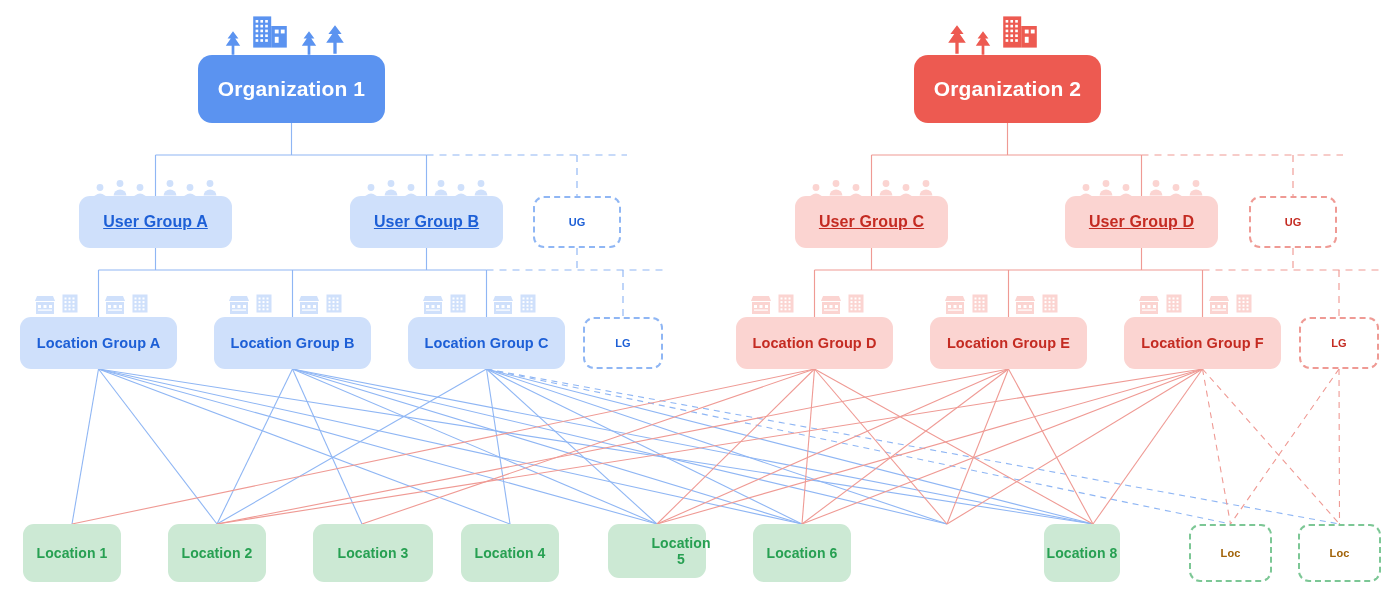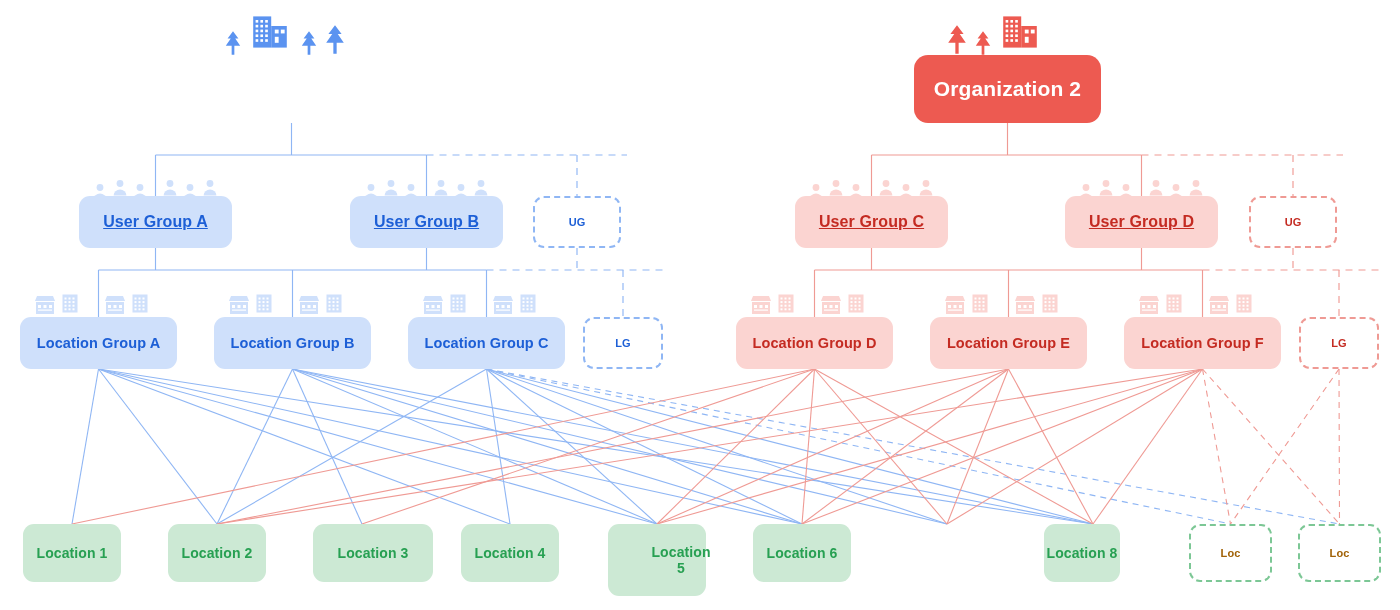--- a/index.html
+++ b/index.html
@@ -92,20 +92,23 @@
       <line x1="1202.5" y1="369" x2="217" y2="524" stroke="#ef9a94" stroke-width="1.1"></line>
       <line x1="1202.5" y1="369" x2="657" y2="524" stroke="#ef9a94" stroke-width="1.1"></line>
       <line x1="1202.5" y1="369" x2="802" y2="524" stroke="#ef9a94" stroke-width="1.1"></line>
       <line x1="1202.5" y1="369" x2="947" y2="524" stroke="#ef9a94" stroke-width="1.1"></line>
       <line x1="1202.5" y1="369" x2="1093" y2="524" stroke="#ef9a94" stroke-width="1.1"></line>
       <line x1="1202.5" y1="369" x2="1230.5" y2="524" stroke="#ef9a94" stroke-width="1.1" stroke-dasharray="6,5"></line>
       <line x1="1202.5" y1="369" x2="1339.5" y2="524" stroke="#ef9a94" stroke-width="1.1" stroke-dasharray="6,5"></line>
       <line x1="1339" y1="369" x2="1230.5" y2="524" stroke="#ef9a94" stroke-width="1.1" stroke-dasharray="6,5"></line>
       <line x1="1339" y1="369" x2="1339.5" y2="524" stroke="#ef9a94" stroke-width="1.1" stroke-dasharray="6,5"></line>
     </svg>
+<div class="node org blue" style="left: 198px; top: 55px; width: 187px; height: 68px;">
+      <span>Organization 1</span>
+    </div>
     <div class="deco" style="left: 223.5px; top: 31px;"><svg width="18" height="24" viewBox="0 0 20 26" xmlns="http://www.w3.org/2000/svg">
         <path d="M10 0 L16 8 L12.5 8 L18 16 L11.5 16 L11.5 26 L8.5 26 L8.5 16 L2 16 L7.5 8 L4 8 Z" fill="#5b93f0"></path>
       </svg></div>
     <div class="deco" style="left: 251.5px; top: 9px;"><svg width="36" height="46" viewBox="0 0 30 26" xmlns="http://www.w3.org/2000/svg">
         <rect x="1" y="0" width="15" height="26" fill="#5b93f0"></rect>
         <rect x="16" y="8" width="13" height="18" fill="#5b93f0"></rect>
         <rect x="3" y="3" width="2.2" height="2.2" fill="#fff"></rect>
         <rect x="7" y="3" width="2.2" height="2.2" fill="#fff"></rect>
         <rect x="11" y="3" width="2.2" height="2.2" fill="#fff"></rect>
         <rect x="3" y="7" width="2.2" height="2.2" fill="#fff"></rect>
@@ -580,21 +583,21 @@
     </div>
     <div class="node loc" style="left: 168px; top: 524px; width: 98px; height: 58px;">
       <span>Location 2</span>
     </div>
     <div class="node loc" style="left: 313px; top: 524px; width: 120px; height: 58px;">
       <span>Location 3</span>
     </div>
     <div class="node loc" style="left: 461px; top: 524px; width: 98px; height: 58px;">
       <span>Location 4</span>
     </div>
-    <div class="node loc" style="left: 608px; top: 524px; width: 98px; height: 72px; padding-left: 48px;">
+    <div class="node loc" style="left: 608px; top: 524px; width: 98px; height: 54px; padding-left: 48px;">
       <span>Location 5</span>
     </div>
     <div class="node loc" style="left: 753px; top: 524px; width: 98px; height: 58px;">
       <span>Location 6</span>
     </div>
     <div class="node loc" style="left: 1044px; top: 524px; width: 76px; height: 58px;">
       <span>Location 8</span>
     </div>
     <div class="node ghost green" style="left: 1189px; top: 524px; width: 83px; height: 58px;">
       <span>Loc</span>

